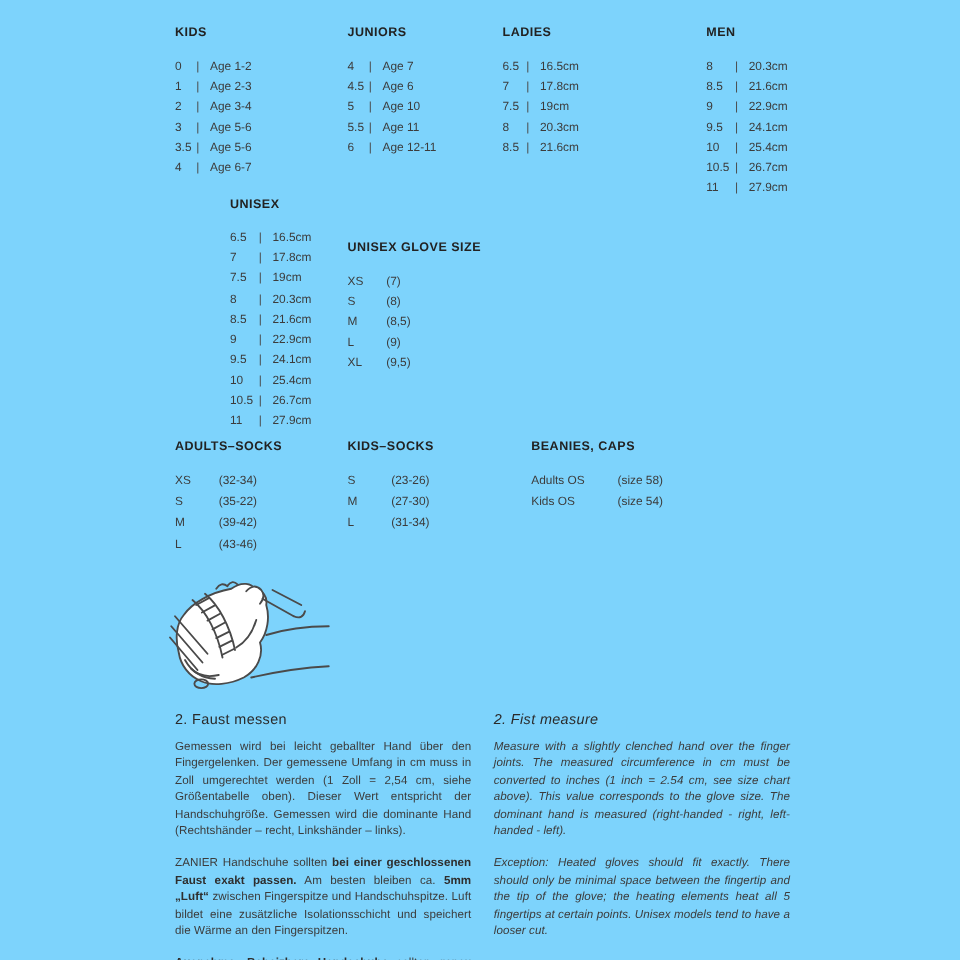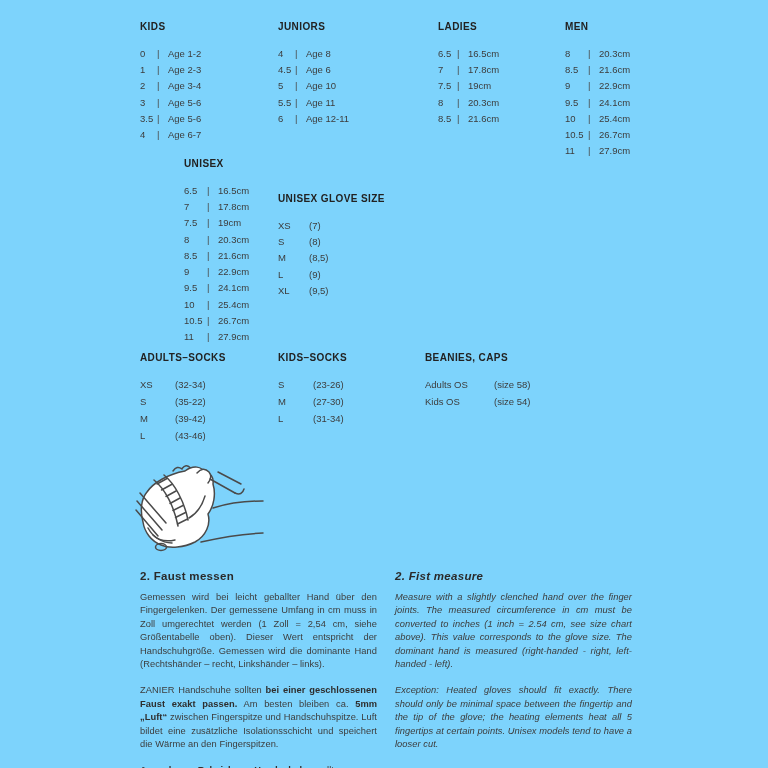--- a/index.html
+++ b/index.html
@@ -22,21 +22,21 @@
   .c-ladies .sz{width:19px;}
   .c-men .sz,.c-unisex .sz{width:23px;}
   .c-glove .sz{width:20px;}
   .c-socks .sz{width:24px;}
   .c-socks .size-row{height:17px;}
   .c-beanies .sz{width:58px;}
   .c-beanies .size-row{height:17px;}
 
   .text-col{position:absolute;top:570px;width:237px;}
   .text-col h3{
-    font-size:11.5px;font-weight:bold;color:#2a2a2a;
+    font-size:11.5px;font-weight:normal;color:#2a2a2a;
     margin:0 0 9px 0;letter-spacing:.3px;
   }
   .text-col p{
     font-size:9.3px;line-height:13.4px;margin:0 0 13px 0;
     text-align:justify;letter-spacing:.05px;color:#3c3c3c;
   }
   .text-col p b{color:#2e2e2e;}
   .english, .english h3, .english p{font-style:italic;}
 
   .illustration{position:absolute;left:123px;top:456px;width:142px;height:104px;}
@@ -82,21 +82,21 @@
         </div>
       </div>
   </div>
 
   <div class="col c-juniors" style="left:278px;top:21px;">
     <div class="chart-title">JUNIORS</div>
     <div>
         <div class="size-row">
           <span class="sz">4</span>
           <span class="sep">|</span>
-          <span class="val">Age 8</span>
+          <span class="val">Age 7</span>
         </div>
         <div class="size-row">
           <span class="sz">4.5</span>
           <span class="sep">|</span>
           <span class="val">Age 6</span>
         </div>
         <div class="size-row">
           <span class="sz">5</span>
           <span class="sep">|</span>
           <span class="val">Age 10</span>
@@ -107,21 +107,21 @@
           <span class="val">Age 11</span>
         </div>
         <div class="size-row">
           <span class="sz">6</span>
           <span class="sep">|</span>
           <span class="val">Age 12-11</span>
         </div>
       </div>
   </div>
 
-  <div class="col c-ladies" style="left:438px;top:21px;">
+  <div class="col c-ladies" style="left:402px;top:21px;">
     <div class="chart-title">LADIES</div>
     <div>
         <div class="size-row">
           <span class="sz">6.5</span>
           <span class="sep">|</span>
           <span class="val">16.5cm</span>
         </div>
         <div class="size-row">
           <span class="sz">7</span>
           <span class="sep">|</span>

